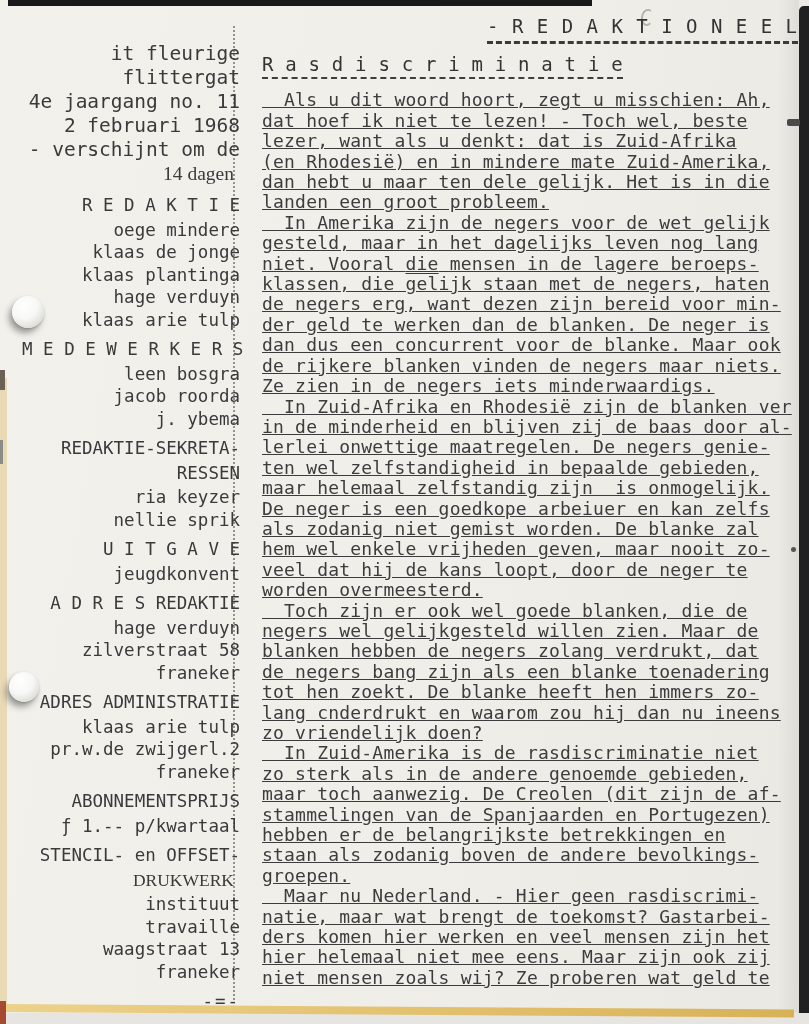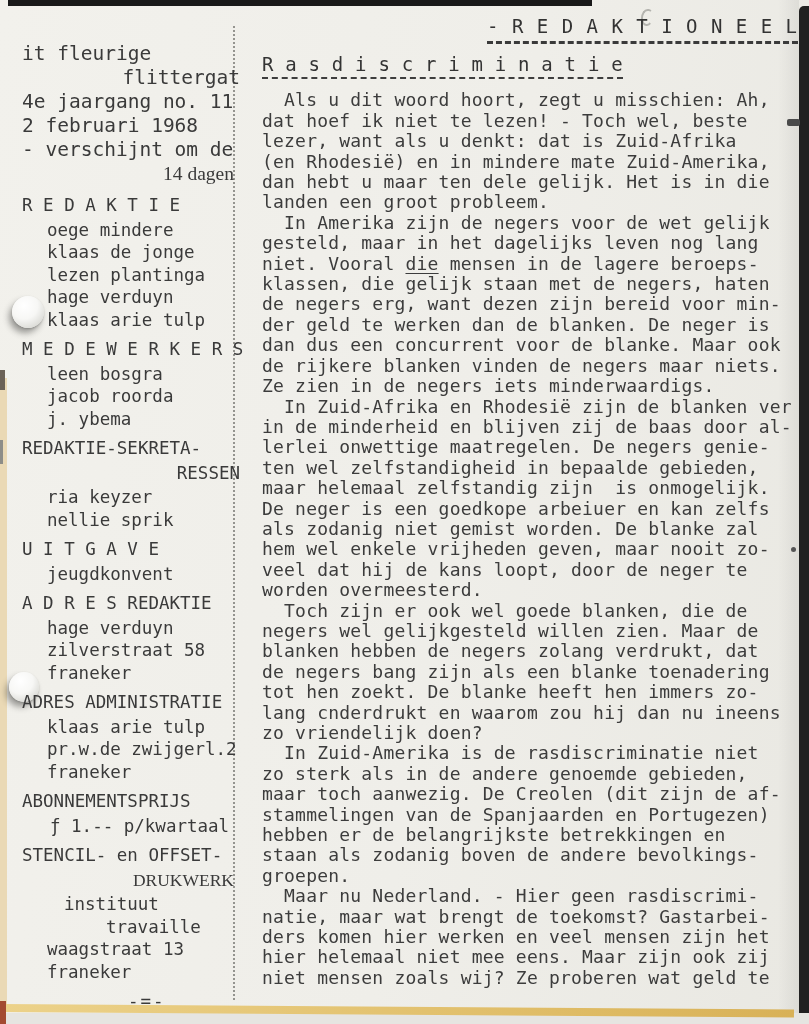--- a/index.html
+++ b/index.html
@@ -32,39 +32,39 @@
   .artifact-dash{position:absolute;left:787px;top:119px;width:13px;height:7px;background:#4a4a4a;border-radius:2px;}
   .artifact-dot{position:absolute;left:791px;top:547px;width:5px;height:5px;background:#555;border-radius:50%;}
   .artifact-squiggle{position:absolute;left:641px;top:9px;width:8px;height:13px;border:2px solid #8f8f8a;border-right-color:transparent;border-radius:60% 40% 55% 50%;opacity:.6;}
   
   .header-label{
     position:absolute;top:15px;left:487px;font-size:19px;letter-spacing:1px;
     border-bottom:3px dashed #3a3a3a;padding-bottom:4px;white-space:nowrap;color:#333;
   }
   
   .sidebar{position:absolute;left:22px;top:42px;width:218px;font-size:17.5px;line-height:22.5px;color:#3a3a3a;}
-  .sidebar .line,.sidebar .heading{white-space:nowrap;}
+  .sidebar .line,.sidebar .heading{white-space:nowrap;text-align:right;}
   .mast{font-size:19.5px;margin-bottom:8px;}
   .mast .line{line-height:24px;}
   .right{text-align:right;}
   .pad-r{padding-right:6px;font-family:Liberation Serif, serif;}
   .section{margin-bottom:7px;}
   .heading{margin-bottom:2px;}
   .indent{padding-left:25px;}
   .indent2{padding-left:42px;}
   .indent3{padding-left:84px;}
   .florin{padding-left:28px;}
   .footer-mark{padding-left:106px;letter-spacing:2px;}
   
   .article{position:absolute;left:262px;top:54px;width:548px;font-size:18px;line-height:20.4px;letter-spacing:0.2px;}
   .article-title{
     display:inline-block;font-size:19px;font-weight:normal;margin:0 8px 11px 0;
     border-bottom:2px dashed #3e3e3e;padding-bottom:3px;white-space:nowrap;color:#343434;
   }
-  .article p{margin:0;white-space:pre;}
+  .article p{margin:0;white-space:pre;text-decoration:underline;}
   .u-word{text-decoration:underline;text-underline-offset:3px;text-align:right;}
 </style>
 </head>
 <body>
 
 <div class="page">
 
   <div class="top-bar"></div>
   <div class="right-shade"></div>
   <div class="right-bar"></div>
@@ -90,21 +90,21 @@
       <div class="line">4e jaargang no. 11</div>
       <div class="line">2 februari 1968</div>
       <div class="line">- verschijnt om de</div>
       <div class="line right pad-r">14 dagen</div>
     </div>
 
     <div class="section">
       <div class="heading">R E D A K T I E</div>
       <div class="line indent">oege mindere</div>
       <div class="line indent">klaas de jonge</div>
-      <div class="line indent">lezen plantinga</div>
+      <div class="line indent">klaas plantinga</div>
       <div class="line indent">hage verduyn</div>
       <div class="line indent">klaas arie tulp</div>
     </div>
 
     <div class="section">
       <div class="heading">M E D E W E R K E R S</div>
       <div class="line indent">leen bosgra</div>
       <div class="line indent">jacob roorda</div>
       <div class="line indent">j. ybema</div>
     </div>

